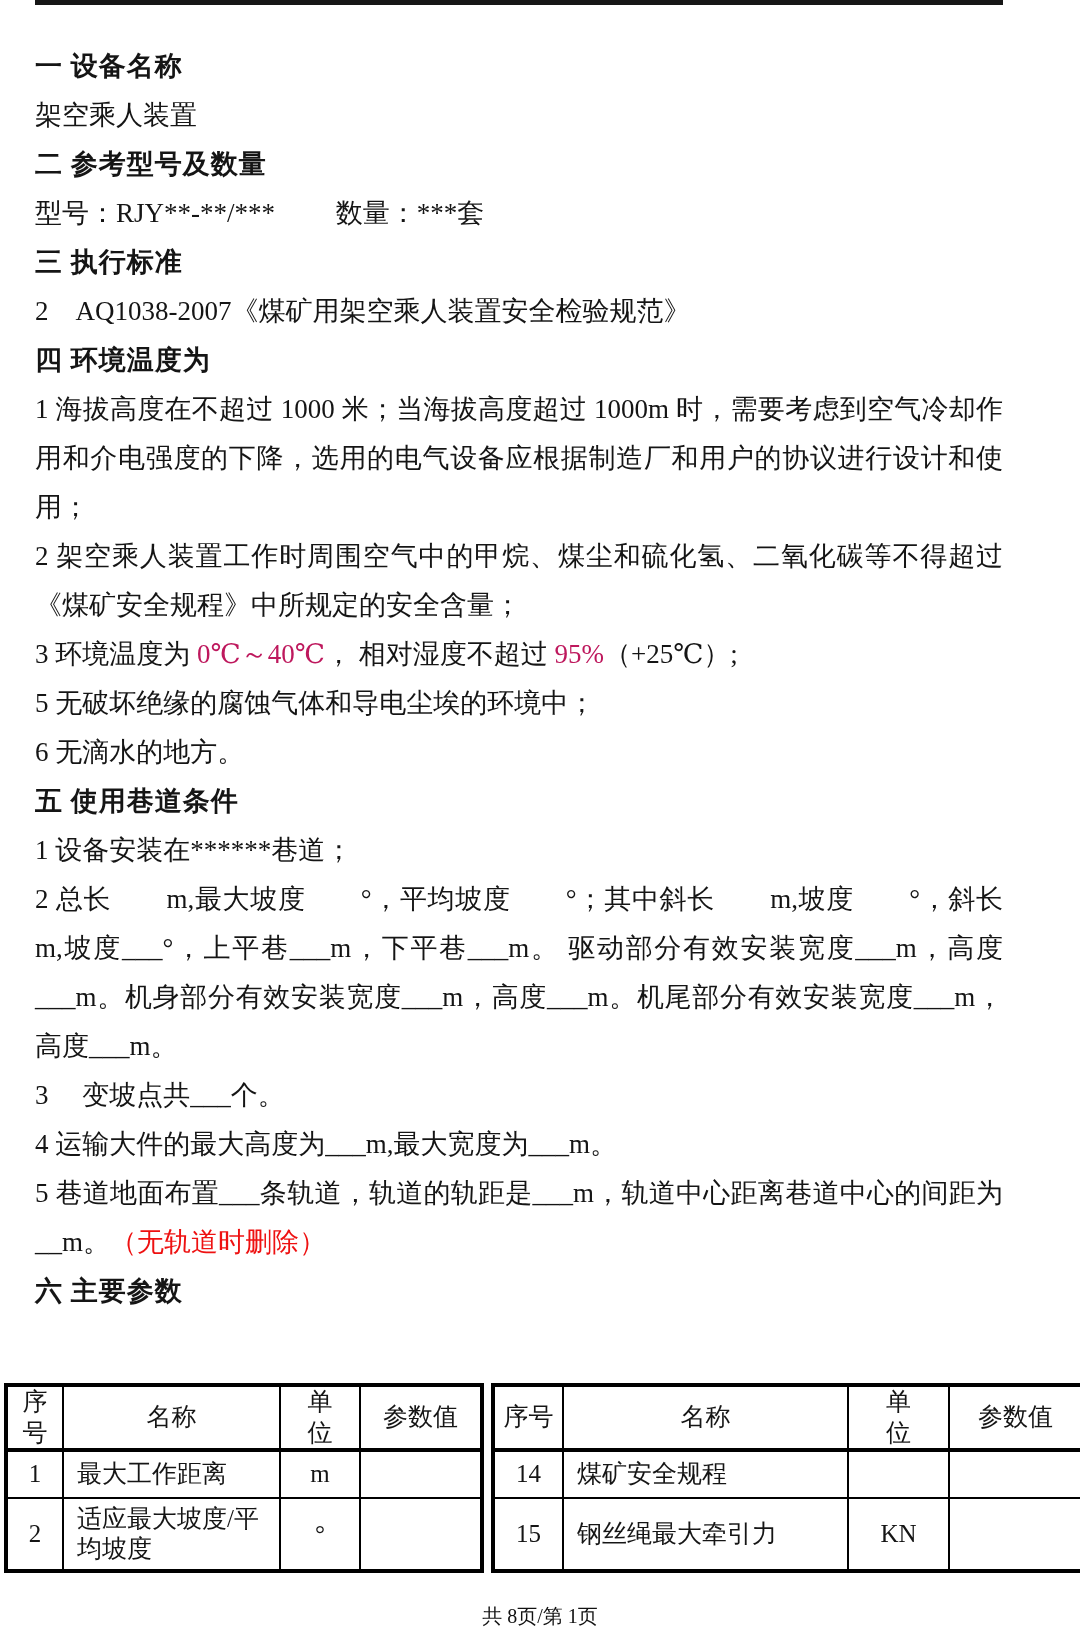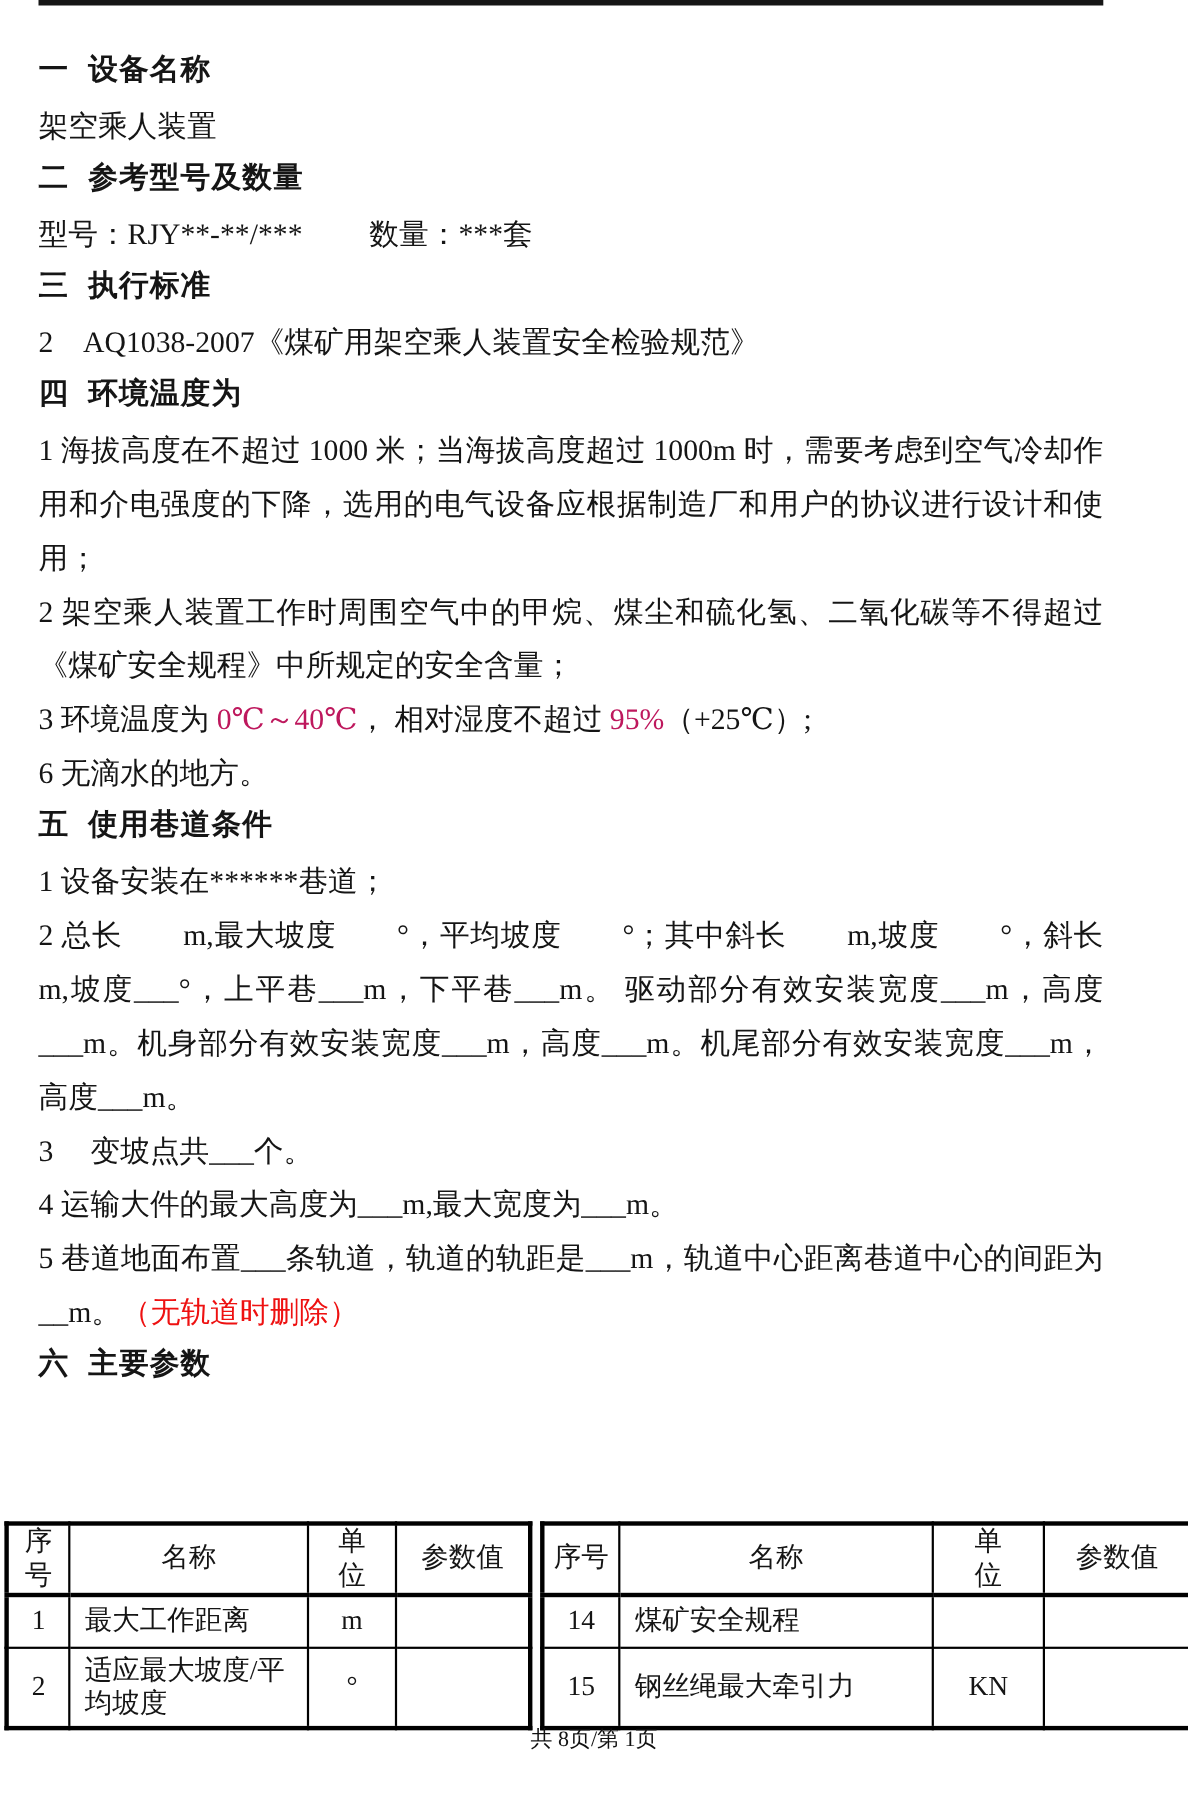--- a/index.html
+++ b/index.html
@@ -23,21 +23,21 @@
     left: 35px; top: 42px;
     width: 968px;
   }
   .content p { margin: 0; }
   .line {
     font-size: 27px;
     line-height: 49px;
     text-align: justify;
   }
   .heading {
-    font-family: Liberation Mono, monospace;
+    font-family: Liberation Serif, serif;
     font-weight: 700;
     font-size: 27px;
     line-height: 49px;
     letter-spacing: 1px;
   }
   .blue { color: #be185d; }
   .red { color: #ee1111; }
 
   .tables {
     position: absolute;
@@ -64,21 +64,21 @@
     overflow: hidden;
   }
   tr.head th { height: 56px; border-bottom: 4px solid #000; }
   tr.r1 td { height: 41px; }
   tr.r2 td { height: 66px; }
   .cell-name { text-align: left !important; padding: 2px 8px 2px 13px !important; }
   .pre { white-space: pre-line; }
 
   .footer {
     position: absolute;
-    left: 0; top: 1566px;
+    left: 0; top: 1601px;
     width: 1080px;
     text-align: center;
     font-size: 20px;
     line-height: 30px;
     color: #111111;
   }
 </style>
 </head>
 <body>
 
@@ -92,20 +92,21 @@
     <p class="heading">二 参考型号及数量</p>
     <p class="line">型号：RJY**-**/***　　 数量：***套</p>
 
     <p class="heading">三 执行标准</p>
     <p class="line">2　AQ1038-2007《煤矿用架空乘人装置安全检验规范》</p>
 
     <p class="heading">四 环境温度为</p>
     <p class="line">1 海拔高度在不超过 1000 米；当海拔高度超过 1000m 时，需要考虑到空气冷却作用和介电强度的下降，选用的电气设备应根据制造厂和用户的协议进行设计和使用；</p>
     <p class="line">2 架空乘人装置工作时周围空气中的甲烷、煤尘和硫化氢、二氧化碳等不得超过《煤矿安全规程》中所规定的安全含量；</p>
     <p class="line"><span>3 环境温度为 </span><span class="blue">0℃～40℃</span><span>， 相对湿度不超过 </span><span class="blue">95%</span><span>（+25℃）;</span></p>
+    <p class="line">5 无破坏绝缘的腐蚀气体和导电尘埃的环境中；</p>
     <p class="line">6 无滴水的地方。</p>
 
     <p class="heading">五 使用巷道条件</p>
     <p class="line">1 设备安装在******巷道；</p>
     <p class="line">2 总长　　m,最大坡度　　°，平均坡度　　°；其中斜长　　m,坡度　　°，斜长　　m,坡度___°，上平巷___m，下平巷___m。 驱动部分有效安装宽度___m，高度___m。机身部分有效安装宽度___m，高度___m。机尾部分有效安装宽度___m，高度___m。</p>
     <p class="line">3　 变坡点共___个。</p>
     <p class="line">4 运输大件的最大高度为___m,最大宽度为___m。</p>
     <p class="line"><span>5 巷道地面布置___条轨道，轨道的轨距是___m，轨道中心距离巷道中心的间距为__m。</span><span class="red">（无轨道时删除）</span></p>
 
     <p class="heading">六 主要参数</p>

